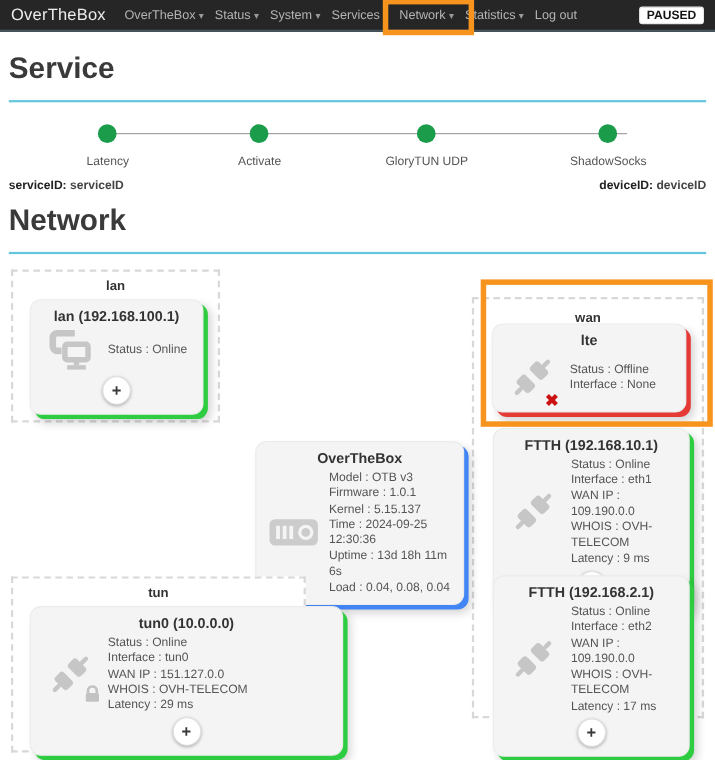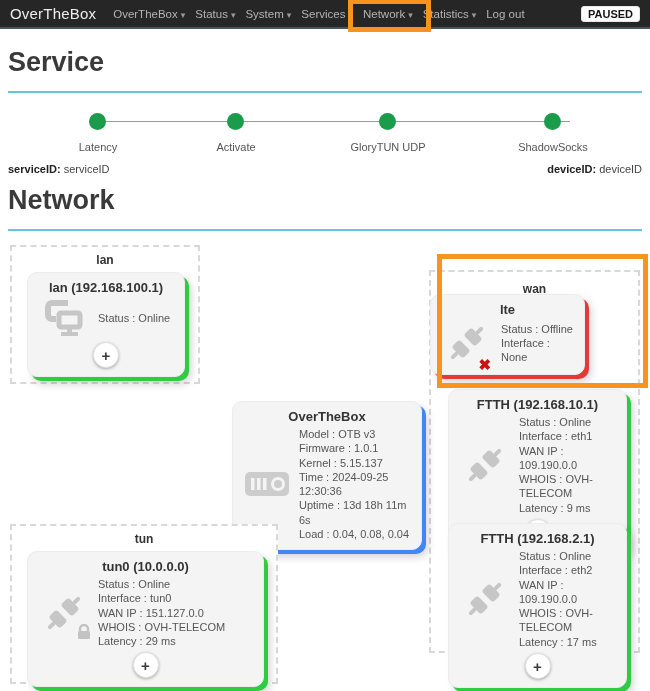--- a/index.html
+++ b/index.html
@@ -26,21 +26,21 @@
                      padding-bottom:13px; border-bottom:2px solid #63c6dc; }
 
   
   .stepper { position:relative; height:56px; margin-top:12px; }
   .step-line { position:absolute; left:82px; top:16px; width:480px; height:1px; background:#9a9a9a; }
   .step-dot { position:absolute; top:8px; width:17px; height:17px; border-radius:50%;
               background:#1b9c4b; }
   .step-label { position:absolute; top:36px; width:120px; text-align:center;
                 font-size:11px; color:#555; }
   .ids-row { display:flex; justify-content:space-between; font-size:11px; color:#444;
-             margin-top:2px; }
+             margin-top:2px;font-weight:bold; }
   .ids-row b { color:#222; }
 
   
   .diagram { position:relative; height:456px; margin-top:6px; }
   .group { position:absolute; border:2px dashed #d8d8d8; background:#fff; }
   .group-label { text-align:center; font-size:12px; font-weight:bold; color:#333; margin-top:6px; }
   .card { position:absolute; background:#f4f4f4; border:1px solid #ececec; border-radius:10px;
           padding:7px 10px 8px; }
   .accent-green { box-shadow:4px 4px 0 0 #2ecc40, 6px 7px 9px rgba(0,0,0,.18); }
   .accent-blue  { box-shadow:4px 4px 0 0 #4285f4, 6px 7px 9px rgba(0,0,0,.18); }
@@ -145,21 +145,21 @@
       <button class="plus-btn">
           <span>+</span>
         </button>
     </div>
 
     <div class="group" style="left:429px; top:33px; width:211px; height:383px;">
       <div class="group-label" style="margin-top:10px">wan</div>
     </div>
     <div class="annot-wan"></div>
 
-    <div class="card accent-red" style="left:430px; top:57px; width:155px;">
+    <div class="card accent-red" style="left:447px; top:57px; width:177px;">
       <div class="card-title">lte</div>
       <div class="card-body">
         <span class="icon-wrap">
           <svg width="46" height="46" viewBox="0 0 46 46">
             <g transform="rotate(-45 23 23)" class="g">
               <rect x="1" y="21" width="9" height="4" rx="2"></rect>
               <rect x="9" y="15" width="11" height="16" rx="3"></rect>
               <rect x="26" y="15" width="11" height="16" rx="3"></rect>
               <rect x="36" y="21" width="9" height="4" rx="2"></rect>
             </g>
@@ -245,21 +245,21 @@
           <div>Time : 2024-09-25 12:30:36</div>
           <div>Uptime : 13d 18h 11m 6s</div>
           <div>Load : 0.04, 0.08, 0.04</div>
         </div>
       </div>
     </div>
 
     <div class="group" style="left:10px; top:287px; width:268px; height:160px;">
       <div class="group-label">tun</div>
     </div>
-    <div class="card accent-green" style="left:27px; top:314px; width:237px;">
+    <div class="card accent-green" style="left:27px; top:314px; width:285px;">
       <div class="card-title">tun0 (10.0.0.0)</div>
       <div class="card-body">
         <span class="icon-wrap">
           <svg width="46" height="46" viewBox="0 0 46 46">
             <g transform="rotate(-45 23 23)" class="g">
               <rect x="1" y="21" width="9" height="4" rx="2"></rect>
               <rect x="9" y="15" width="11" height="16" rx="3"></rect>
               <rect x="26" y="15" width="11" height="16" rx="3"></rect>
               <rect x="36" y="21" width="9" height="4" rx="2"></rect>
             </g>

